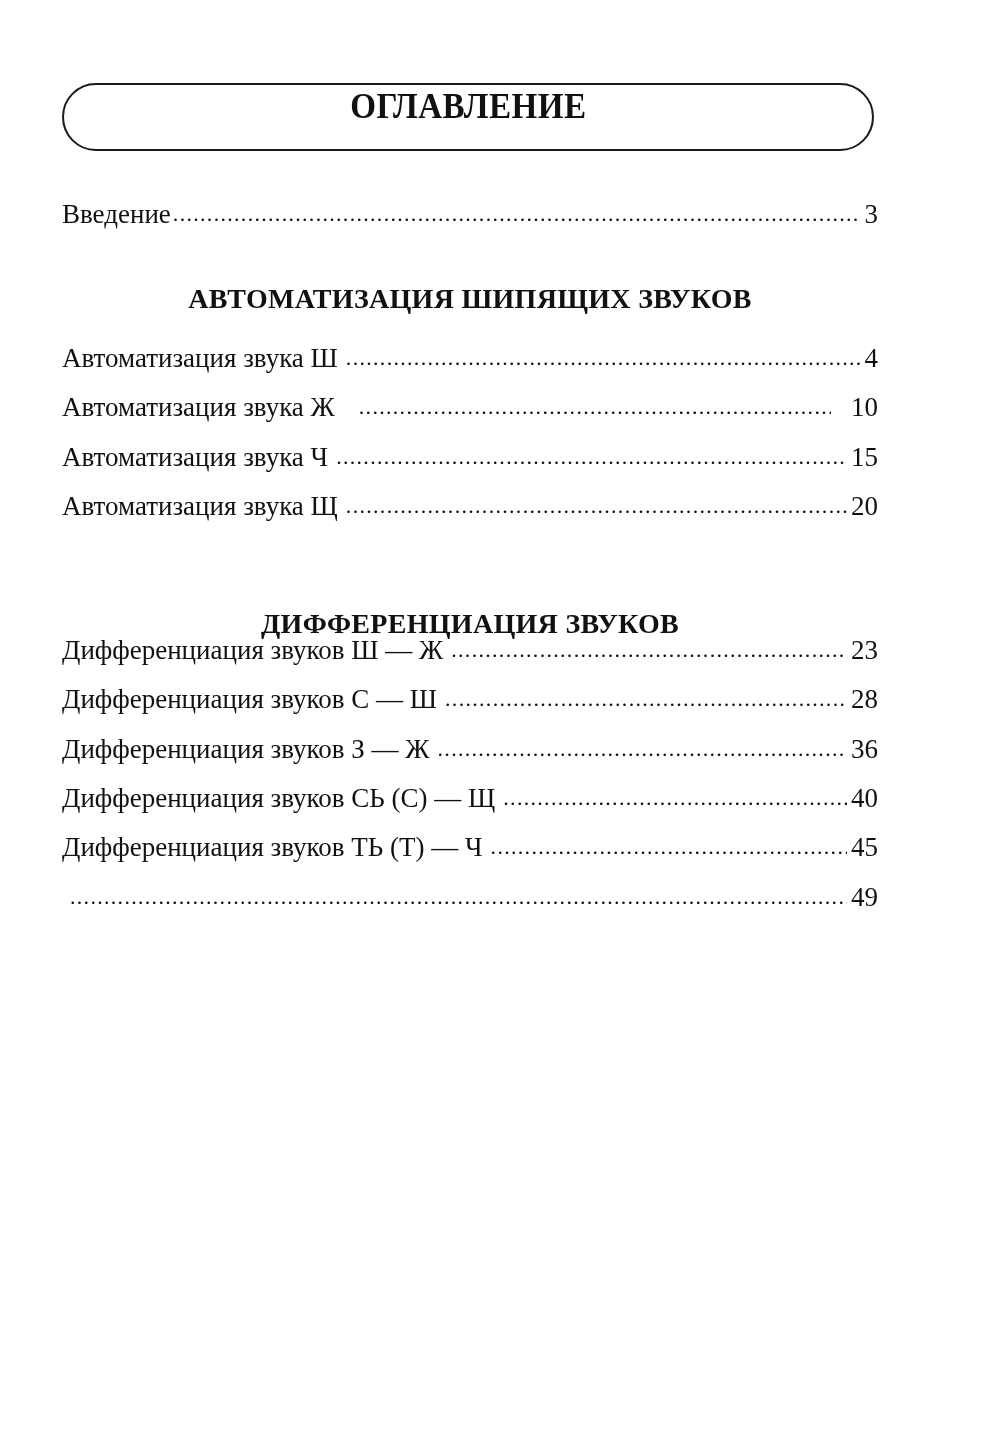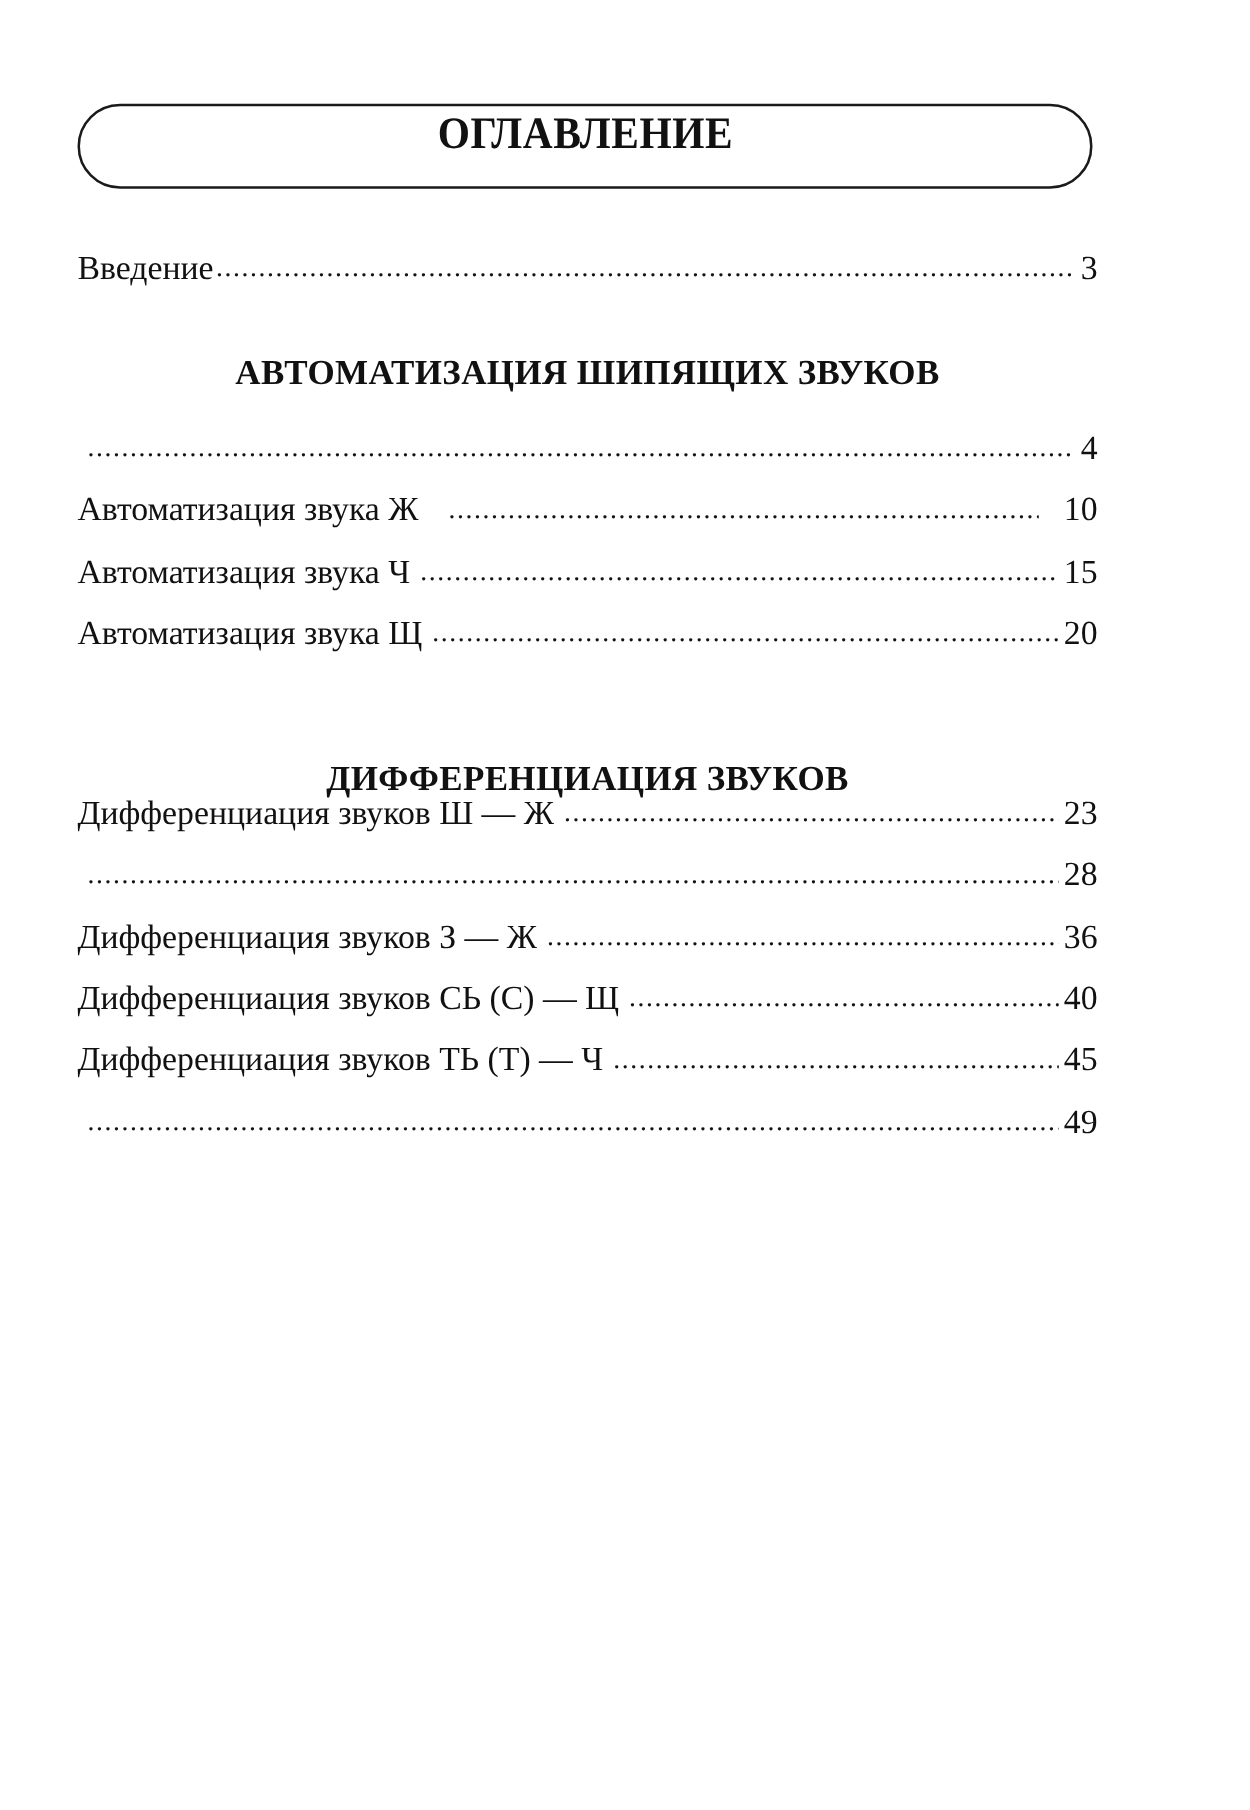--- a/index.html
+++ b/index.html
@@ -87,20 +87,21 @@
 
 <div class="toc-line" style="top:197px;">
   <span class="toc-label">Введение</span>
   <span class="toc-dots tight"></span>
   <span class="toc-page">3</span>
 </div>
 
 <div class="section-heading" style="top:283px;">АВТОМАТИЗАЦИЯ ШИПЯЩИХ ЗВУКОВ</div>
 
 <div class="toc-line" style="top:341px;">
+  <span class="toc-label">Автоматизация звука Ш</span>
   <span class="toc-dots"></span>
   <span class="toc-page">4</span>
 </div>
 <div class="toc-line" style="top:390px;gap:16px;">
   <span class="toc-label">Автоматизация звука Ж</span>
   <span class="toc-dots"></span>
   <span class="toc-page">10</span>
 </div>
 <div class="toc-line" style="top:440px;">
   <span class="toc-label">Автоматизация звука Ч</span>
@@ -114,20 +115,21 @@
 </div>
 
 <div class="section-heading" style="top:608px;">ДИФФЕРЕНЦИАЦИЯ ЗВУКОВ</div>
 
 <div class="toc-line" style="top:633px;">
   <span class="toc-label">Дифференциация звуков Ш — Ж</span>
   <span class="toc-dots"></span>
   <span class="toc-page">23</span>
 </div>
 <div class="toc-line" style="top:682px;">
+  <span class="toc-label">Дифференциация звуков С — Ш</span>
   <span class="toc-dots"></span>
   <span class="toc-page">28</span>
 </div>
 <div class="toc-line" style="top:732px;">
   <span class="toc-label">Дифференциация звуков З — Ж</span>
   <span class="toc-dots"></span>
   <span class="toc-page">36</span>
 </div>
 <div class="toc-line" style="top:781px;">
   <span class="toc-label">Дифференциация звуков СЬ (С) — Щ</span>

